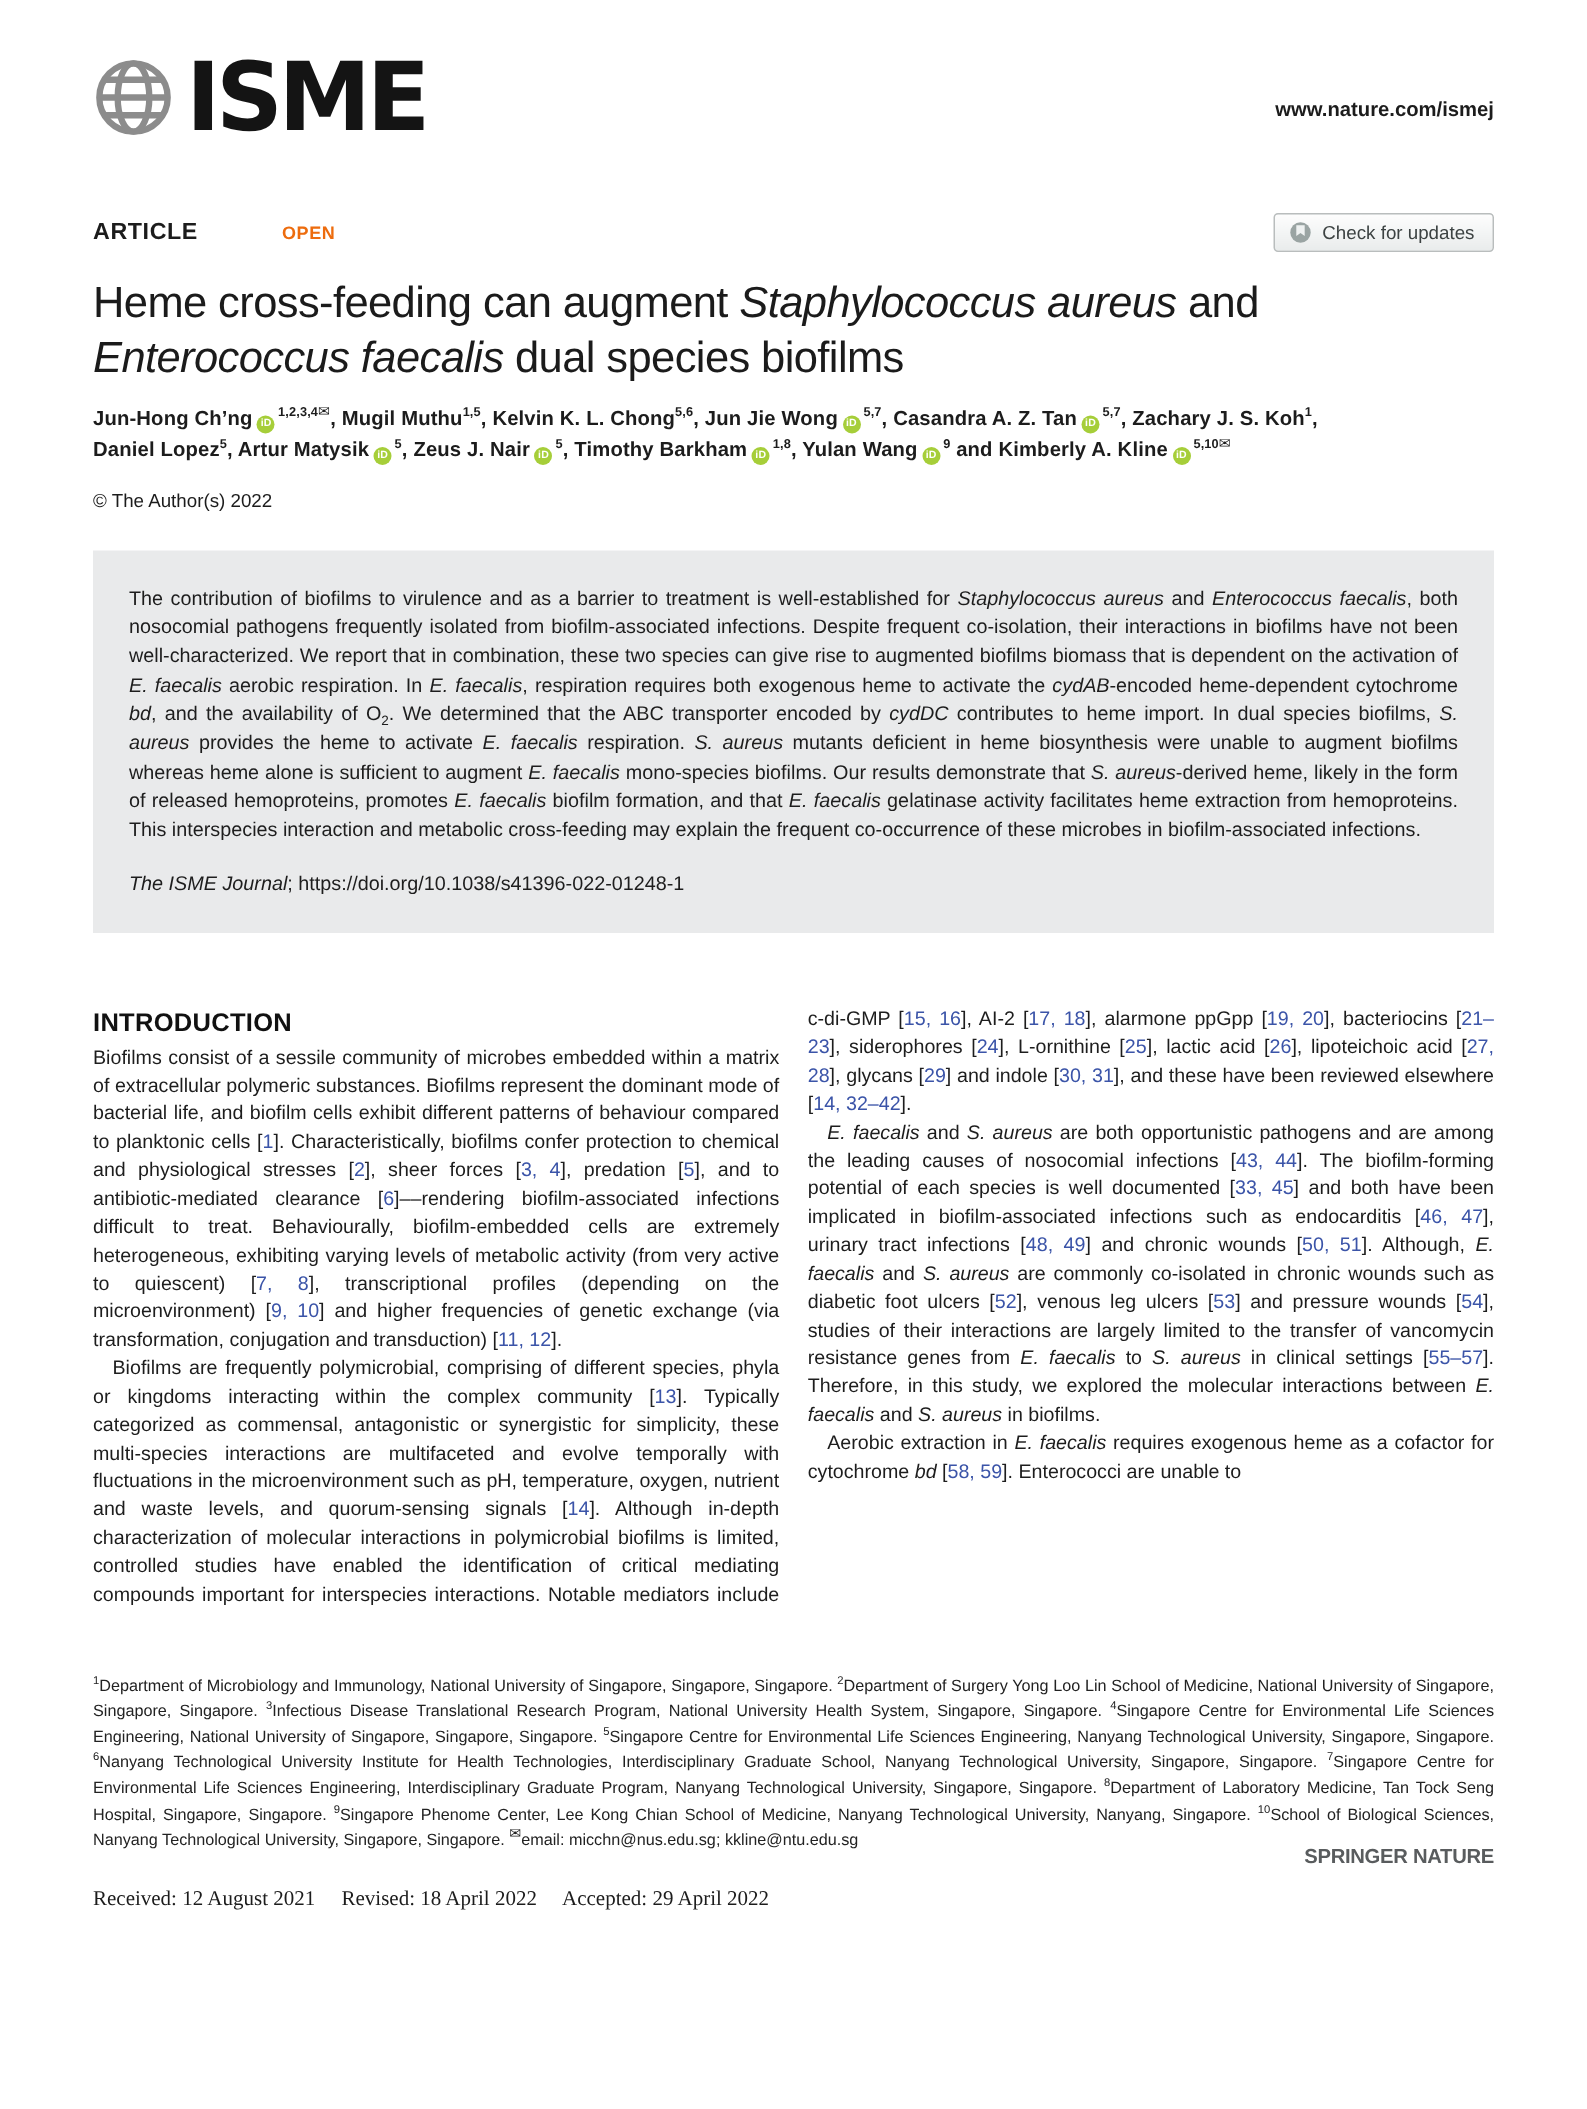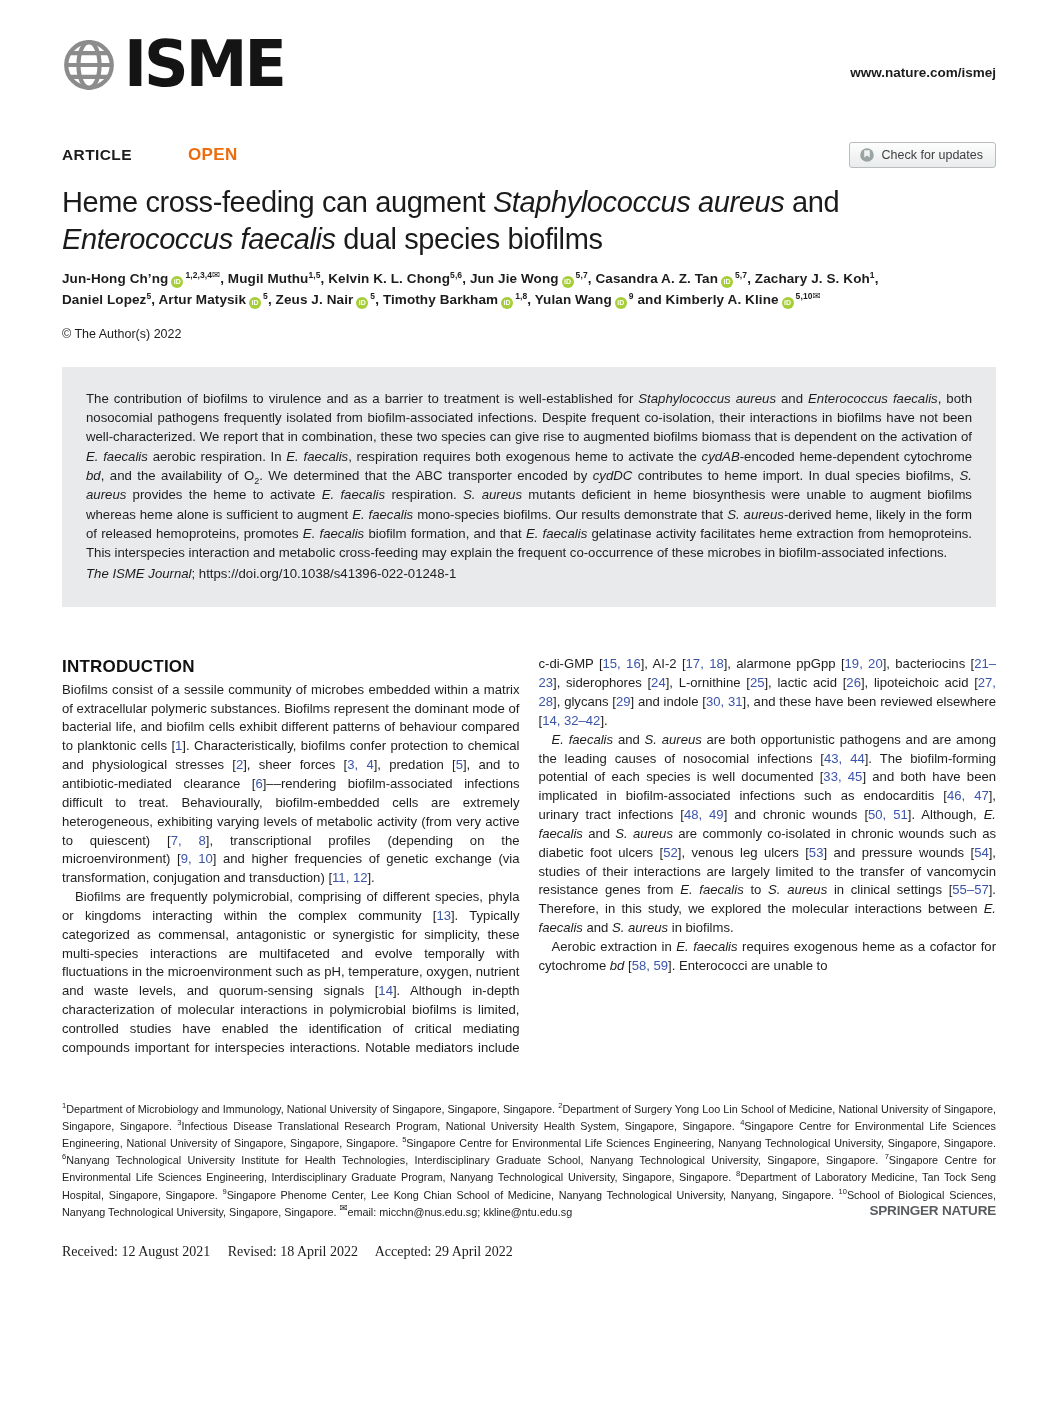--- a/index.html
+++ b/index.html
@@ -18,21 +18,21 @@
   .logo-text{
     font-family:"DejaVu Sans","Liberation Sans",sans-serif;
     font-size:62px;font-weight:bold;letter-spacing:-3px;color:#141414;line-height:1;
     transform:scaleY(1.02);
   }
   .site-url{font-size:13.5px;font-weight:bold;color:#1c1c1c;margin-top:14px;}
 
   
   .meta-row{display:flex;align-items:center;margin-top:46px;}
   .article-label{font-size:15.5px;font-weight:bold;letter-spacing:.4px;color:#1c1c1c;}
-  .open-label{font-size:17px;font-weight:bold;letter-spacing:.4px;color:#ed6c0e;margin-left:56px;}
+  .open-label{font-size:12px;font-weight:bold;letter-spacing:.4px;color:#ed6c0e;margin-left:56px;}
   .check-updates{
     margin-left:auto;display:flex;align-items:center;gap:7px;
     border:1px solid #b9bdbd;border-radius:3px;
     background:linear-gradient(#fdfdfd,#e9ecec);
     padding:4px 12px 4px 9px;font-size:12.5px;color:#3c4242;cursor:pointer;
   }
   .crossmark{width:16px;height:16px;}
 
   
   h1.title{
@@ -50,21 +50,21 @@
     font-style:normal;
   }
   .copyright{margin-top:16px;font-size:12.5px;color:#1c1c1c;}
 
   
   .abstract{
     margin-top:26px;background:#e9eaeb;
     padding:22px 24px 26px 24px;
   }
   .abstract .body{font-size:13.2px;line-height:1.46;text-align:justify;color:#1d1d1d;}
-  .abstract .doi{margin-top:4px;font-size:13.2px;color:#1d1d1d;}
+  .abstract .doi{margin-top:19px;font-size:13.2px;color:#1d1d1d;}
 
   
   .intro{
     margin-top:48px;height:404px;
     column-count:2;column-gap:19px;column-fill:auto;
     font-size:13.1px;line-height:1.44;text-align:justify;color:#1d1d1d;
   }
   .intro h2{font-size:17px;margin:0 0 1px 0;letter-spacing:.2px;color:#111;}
   .intro p{margin:0;}
   .intro p + p{text-indent:13px;}
@@ -77,21 +77,21 @@
     margin-top:42px;font-size:10.8px;line-height:1.58;text-align:justify;color:#222;
   }
   .footnotes sup.seg-sup{font-size:7.5px;font-weight:normal;}
 
   
   .dates{margin-top:22px;font-family:"Liberation Serif",serif;font-size:14px;color:#1c1c1c;line-height:1.35;}
   .dates .row span{margin-right:14px;}
 
   
   .publisher{
-    position:absolute;right:62px;bottom:44px;
+    position:absolute;right:62px;bottom:32px;
     font-size:13.5px;font-weight:bold;letter-spacing:-0.2px;color:#595c5e;
   }
 </style>
 </head>
 <body>
 
 <div class="page">
 
   <div class="masthead">
     <div class="logo-wrap">

